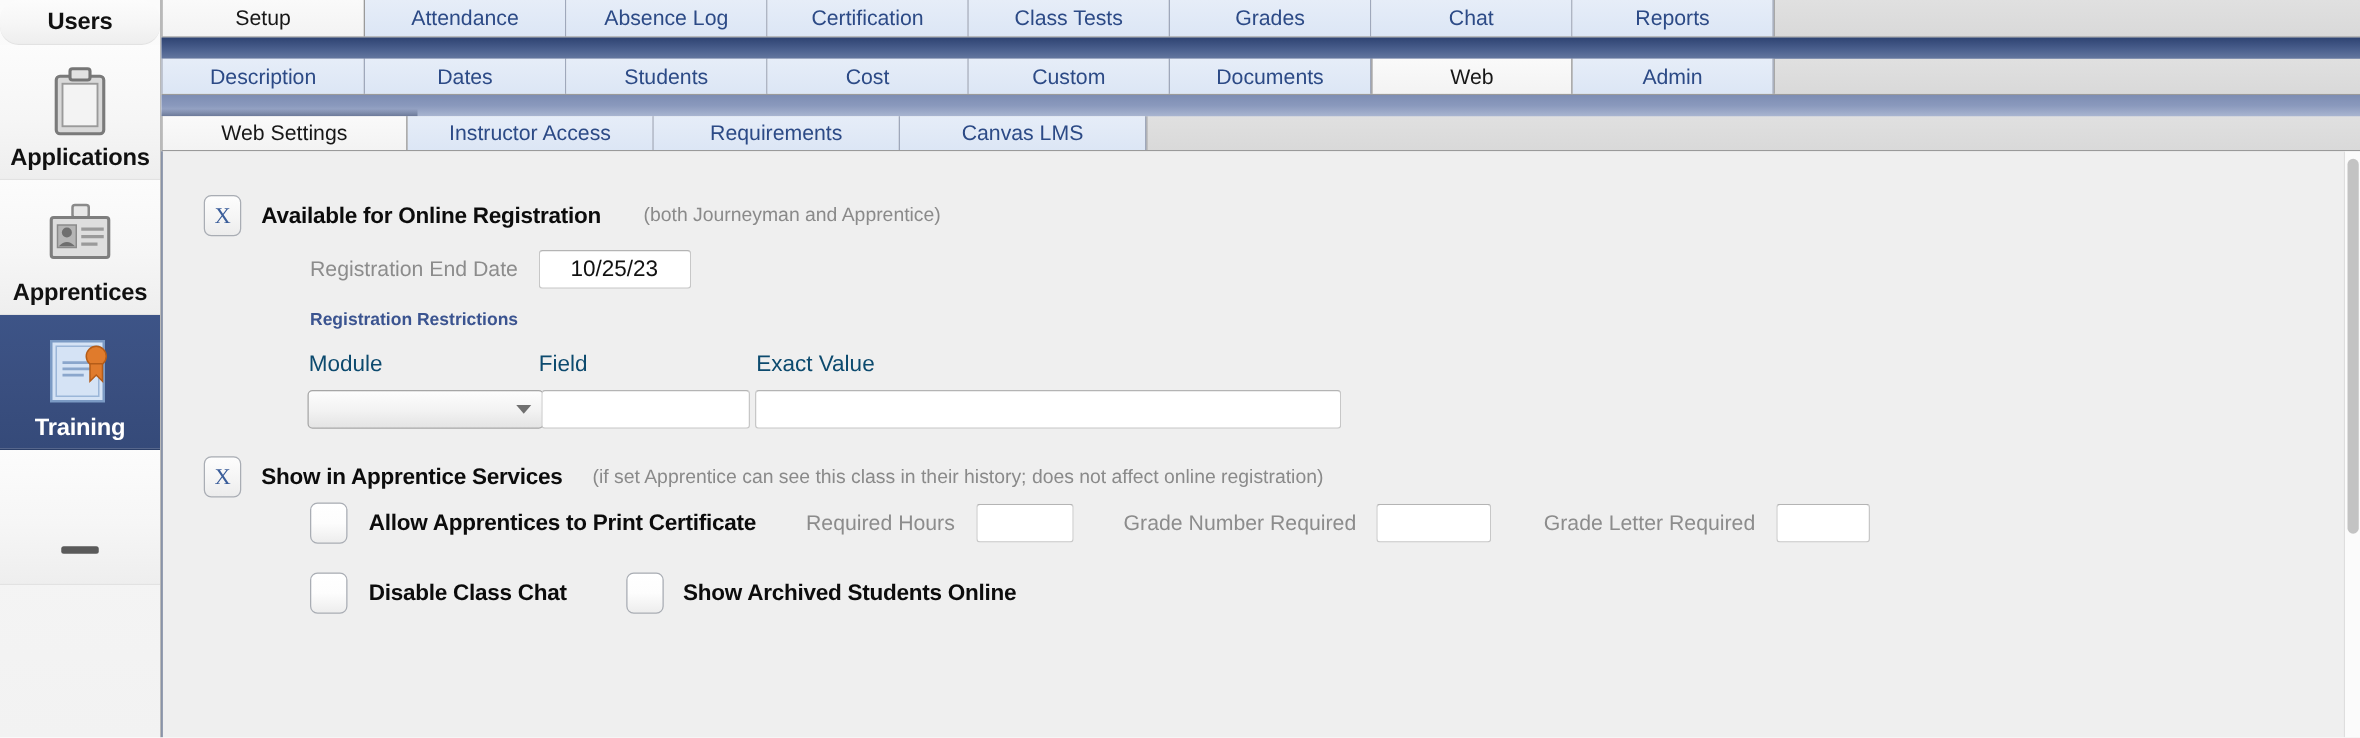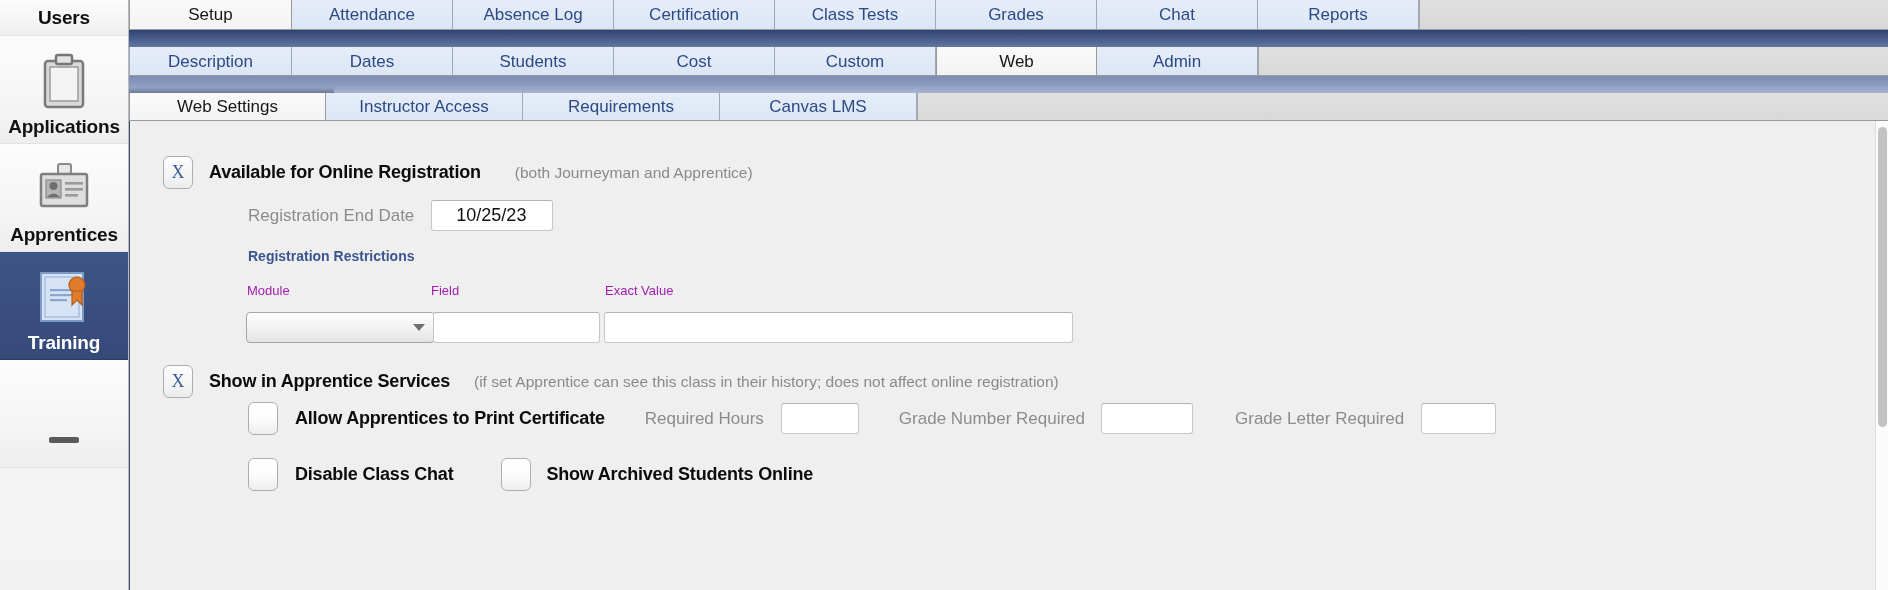--- a/index.html
+++ b/index.html
@@ -30,21 +30,21 @@
     position: relative;
     height: 108px;
     border-bottom: 1px solid #e2e2e2;
     display: flex;
     flex-direction: column;
     align-items: center;
     justify-content: flex-end;
     padding-bottom: 4px;
     background: linear-gradient(to bottom, #fcfcfc 0%, #f6f6f6 55%, #eeeeee 100%);
   }
-  .side-item.first { height: 36px; justify-content: center; padding-bottom: 0; }
+  .side-item.first { height: 36px; justify-content: center; padding-bottom: 0; border-radius: 15px; }
   .side-item.selected {
     background: linear-gradient(to bottom, #3d5487 0%, #3a4f80 50%, #354a79 100%);
     border-bottom: 1px solid #2c3f68;
   }
   .side-item.selected .side-label { color: #ffffff; }
   .side-label {
     font-size: 19px;
     font-weight: bold;
     color: #111;
     letter-spacing: -0.2px;
@@ -173,22 +173,22 @@
     color: #8c8c8c;
     white-space: nowrap;
   }
   .blue-head {
     font-size: 14px;
     font-weight: bold;
     color: #3b5490;
     white-space: nowrap;
   }
   .col-head {
-    font-size: 13px;
-    color: #a21caf;
+    font-size: 18px;
+    color: #0c4a6e;
     white-space: nowrap;
   }
   .tbox {
     background: #ffffff;
     border: 1px solid #c7c7c7;
     border-top: 1px solid #b4b4b4;
     border-radius: 3px;
     height: 31px;
     display: flex;
     align-items: center;
@@ -335,20 +335,23 @@
         </div>
       <div class="tab" style="width:161px">
           <span>Students</span>
         </div>
       <div class="tab" style="width:161px">
           <span>Cost</span>
         </div>
       <div class="tab" style="width:161px">
           <span>Custom</span>
         </div>
+      <div class="tab" style="width:161px">
+          <span>Documents</span>
+        </div>
       <div class="tab active" style="width:161px">
           <span>Web</span>
         </div>
       <div class="tab" style="width:161px">
           <span>Admin</span>
         </div>
       <div class="tab-filler"></div>
     </div>
 
     <div class="divider-wrap">

